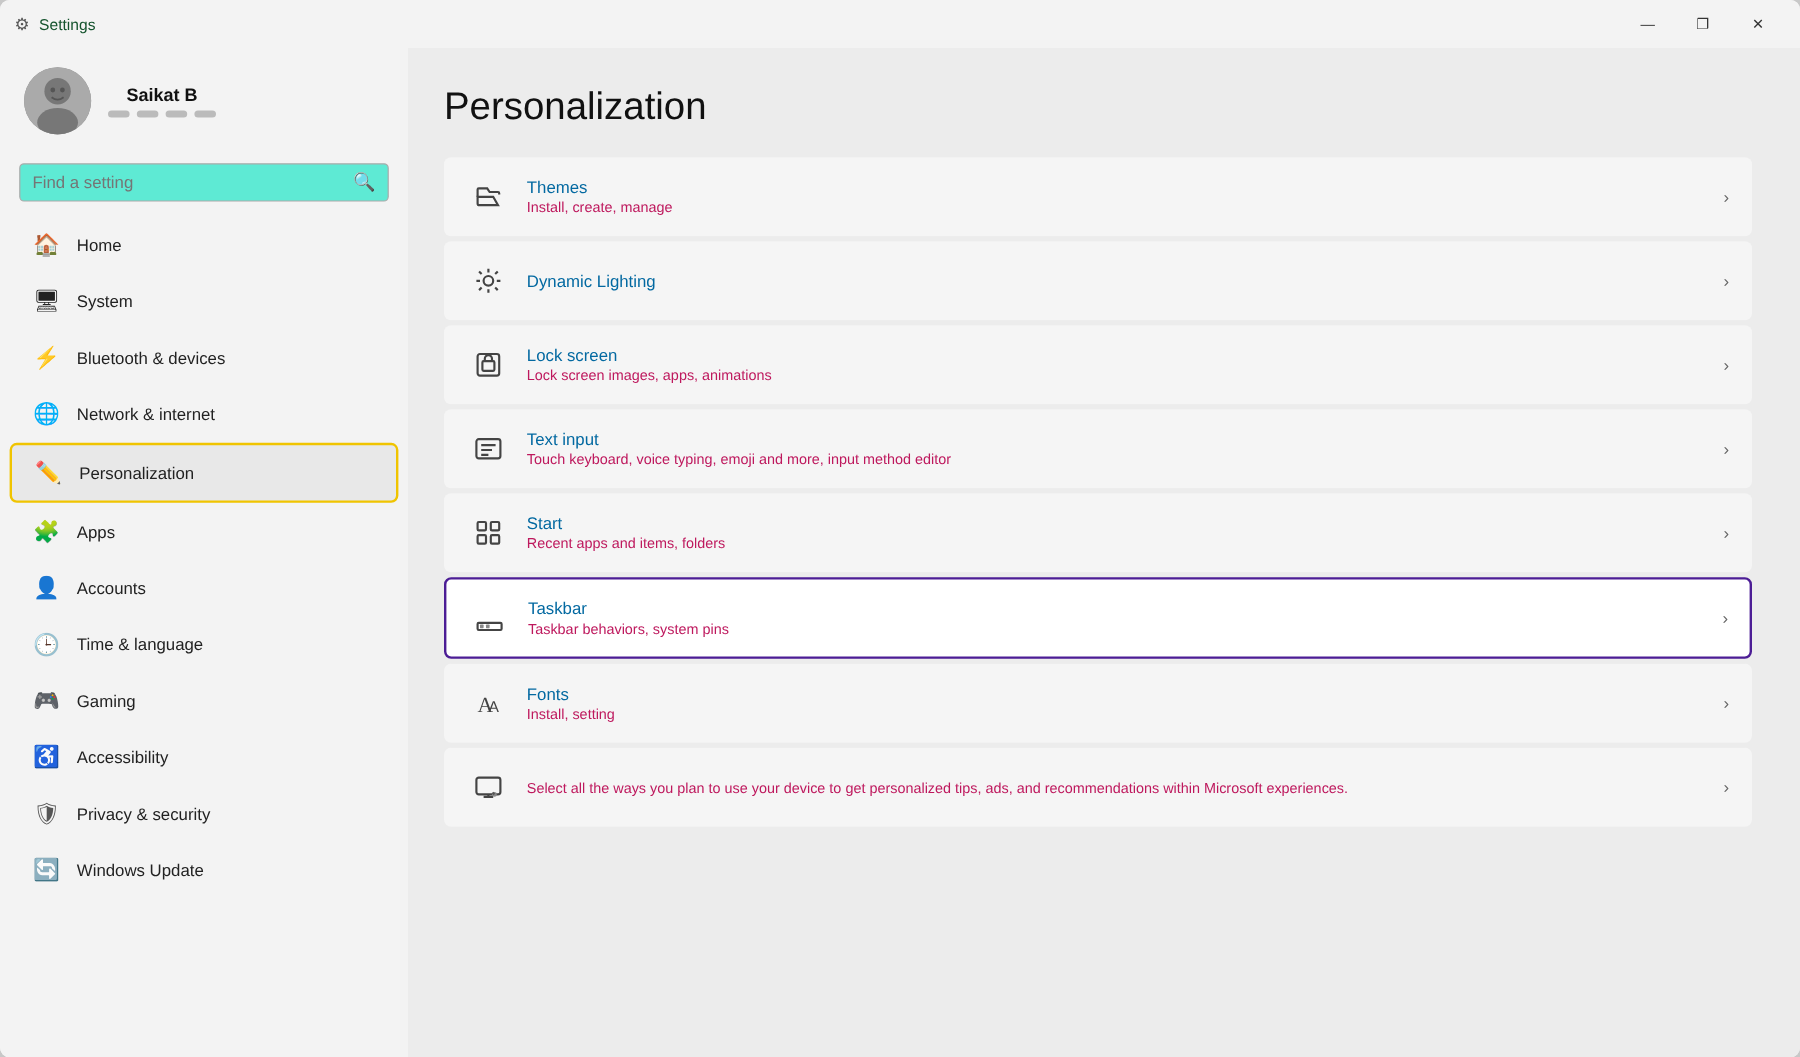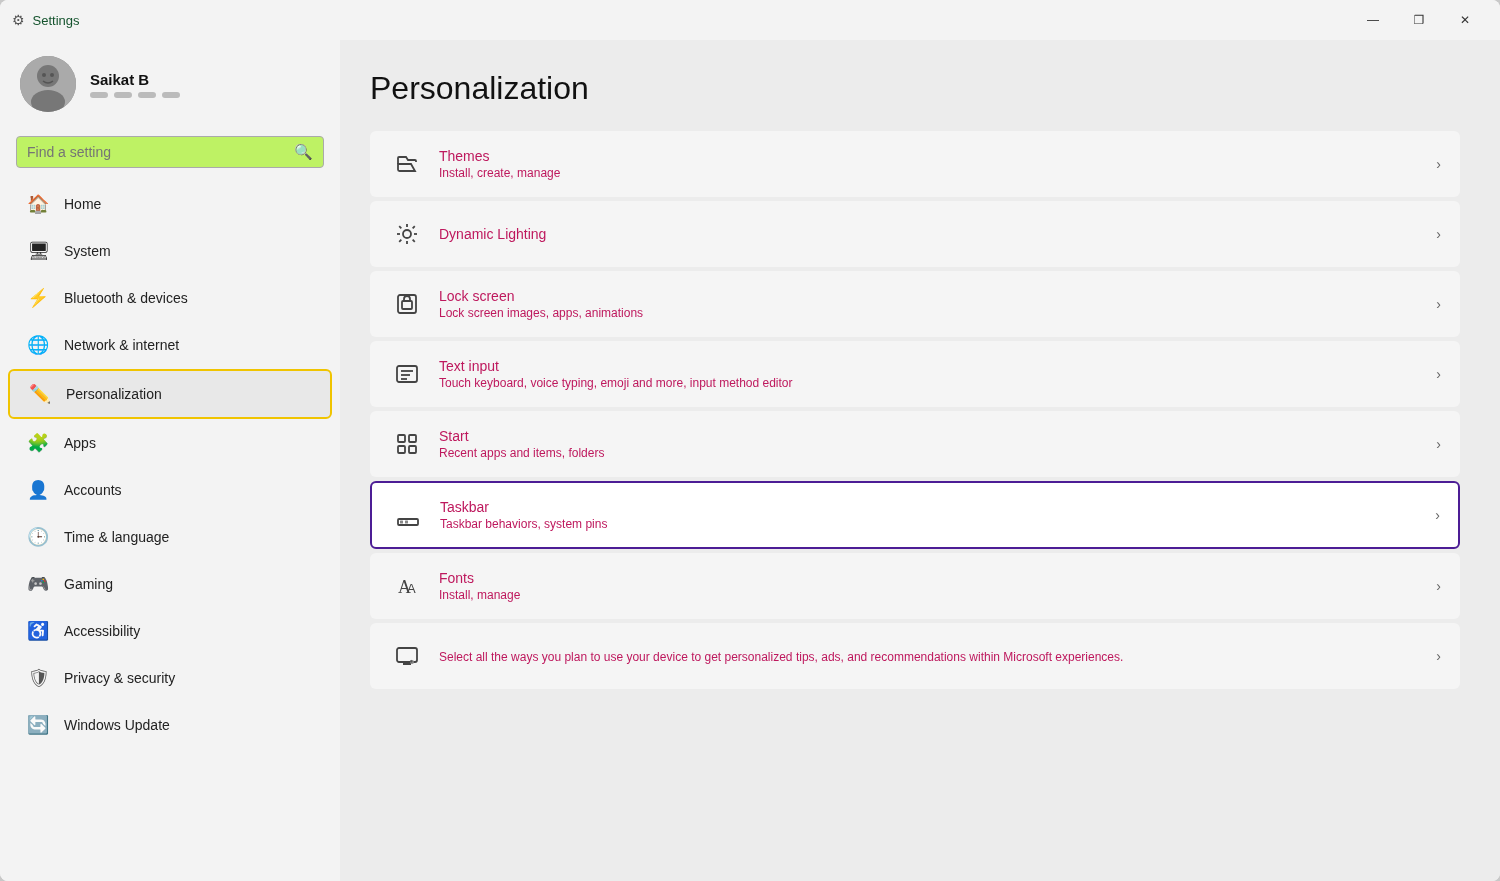--- a/index.html
+++ b/index.html
@@ -89,30 +89,30 @@
       height: 56px;
       border-radius: 50%;
       background: #888;
       overflow: hidden;
       flex-shrink: 0;
       display: flex;
       align-items: center;
       justify-content: center;
     }
     .avatar svg { width: 56px; height: 56px; }
-    .user-info { display: flex; flex-direction: column; }
+    .user-info { display: flex; flex-direction: column; align-items: center; }
     .user-name { font-size: 15px; font-weight: 600; color: #111; }
     .user-dots { display: flex; gap: 6px; margin-top: 4px; }
     .user-dot { width: 18px; height: 6px; background: #bbb; border-radius: 3px; }
 
     .search-box {
       margin: 4px 16px 12px 16px;
       display: flex;
       align-items: center;
-      background: #bef264;
+      background: #5eead4;
       border: 1.5px solid #aaa;
       border-radius: 4px;
       padding: 6px 10px;
       gap: 6px;
     }
     .search-box input {
       border: none;
       outline: none;
       background: transparent;
       font-size: 14px;
@@ -181,21 +181,21 @@
       height: 36px;
       display: flex;
       align-items: center;
       justify-content: center;
       flex-shrink: 0;
       margin-right: 14px;
       font-size: 20px;
       color: #444;
     }
     .item-text { flex: 1; }
-    .item-title { font-size: 14px; font-weight: 500; color: #be185d; }
+    .item-title { font-size: 14px; font-weight: 500; color: #0369a1; }
     .item-subtitle { font-size: 12px; color: #be185d; margin-top: 2px; }
     .item-chevron { color: #666; font-size: 14px; margin-left: 8px; }
   </style>
 </head>
 <body>
 
 <div class="window">
 
   <div class="titlebar">
     <div class="titlebar-left">
@@ -396,21 +396,21 @@
 
         <div class="settings-item">
           <div class="item-icon">
             <svg width="24" height="24" viewBox="0 0 24 24" fill="none" stroke="#444" stroke-width="1.8">
               <text x="3" y="19" font-size="18" font-family="serif" fill="#444" stroke="none">A</text>
               <text x="12" y="19" font-size="13" font-family="sans-serif" fill="#444" stroke="none">A</text>
             </svg>
           </div>
           <div class="item-text">
             <div class="item-title">Fonts</div>
-            <div class="item-subtitle">Install, manage</div>
+            <div class="item-subtitle">Install, setting</div>
           </div>
           <span class="item-chevron">›</span>
         </div>
 
         <div class="settings-item">
           <div class="item-icon">
             <svg width="24" height="24" viewBox="0 0 24 24" fill="none" stroke="#444" stroke-width="1.8">
               <rect x="2" y="4" width="20" height="14" rx="2"></rect>
               <path d="M8 20h8M12 18v2"></path>
               <circle cx="17" cy="18" r="2" fill="#888" stroke="none"></circle>

